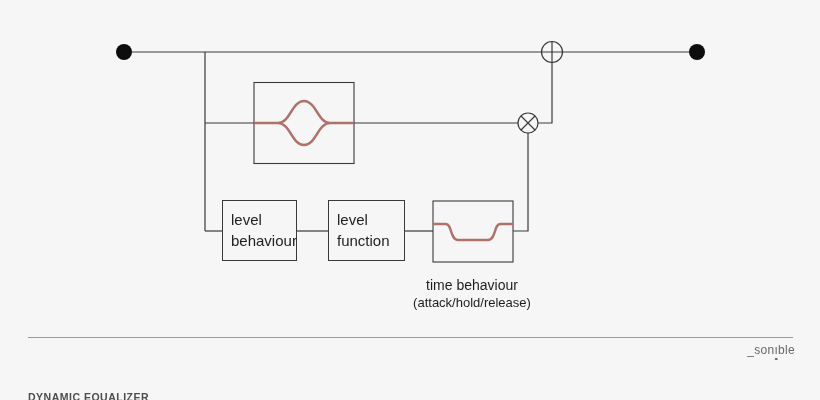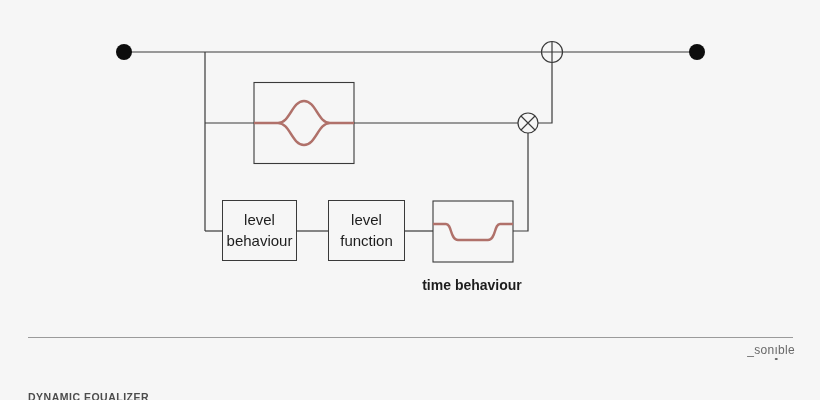--- a/index.html
+++ b/index.html
@@ -23,31 +23,32 @@
   .wire{stroke:var(--line);stroke-width:1.2;fill:none;}
   .node{fill:var(--background);stroke:var(--line);stroke-width:1.2;}
   .dot{fill:#0d0d0d;stroke:none;}
   .sbox{fill:none;stroke:var(--line);stroke-width:1.1;}
   .red{stroke:var(--accent-red);stroke-width:2.4;fill:none;stroke-linecap:butt;}
   .block{
     position:absolute;
     box-sizing:border-box;
     border:1px solid var(--line);
     display:flex;flex-direction:column;
-    align-items:center;justify-content:center;
+    align-items:flex-start;justify-content:center;
     font-size:15px;line-height:1.35;color:var(--box-text);
     text-align:center;
+    padding-left:8px;
   }
   .block-level{left:222px;top:200px;width:75px;height:61px;}
   .block-gain{left:328px;top:200px;width:77px;height:61px;}
   .caption{
     position:absolute;left:362px;top:277px;width:220px;
     text-align:center;color:var(--box-text);
   }
-  .caption-title{font-size:14px;font-weight:bold;margin:0 0 2px 0;}
+  .caption-title{font-size:14px;font-weight:normal;margin:0 0 2px 0;}
   .caption-sub{font-size:13px;margin:0;}
   .footer-divider{
     position:absolute;left:28px;top:337px;width:765px;height:0;
     border-top:1px solid var(--divider);
   }
   .footer-label{
     position:absolute;left:28px;top:347px;
     font-size:10.5px;font-weight:700;letter-spacing:0.5px;
     color:var(--footer-text);
     margin-top:44px;
@@ -112,20 +113,21 @@
     <span>behaviour</span>
   </div>
 
   <div class="block block-gain">
     <span>level</span>
     <span>function</span>
   </div>
 
   <div class="caption">
     <p class="caption-title">time behaviour</p>
+    <p class="caption-sub">(attack/hold/release)</p>
   </div>
 
   <div class="footer-divider"></div>
   <div class="footer-label">DYNAMIC EQUALIZER</div>
   <div class="brand">
     <span>_</span><span>son</span><span class="brand-i"><span>ı</span><span class="brand-i-dot"></span></span><span>ble</span>
   </div>
 
 </div>
 

